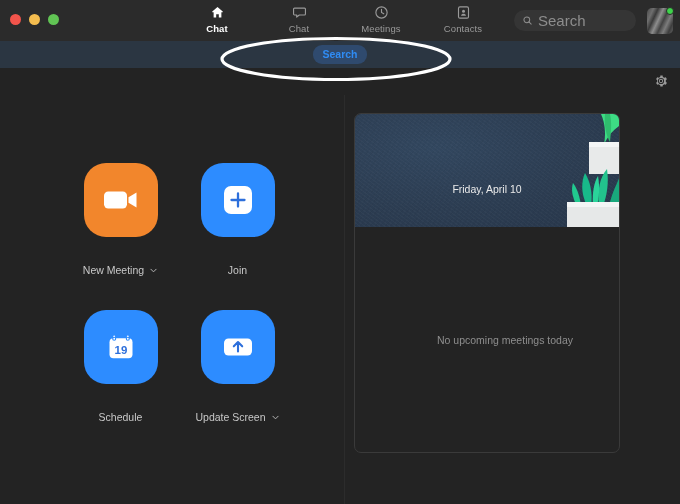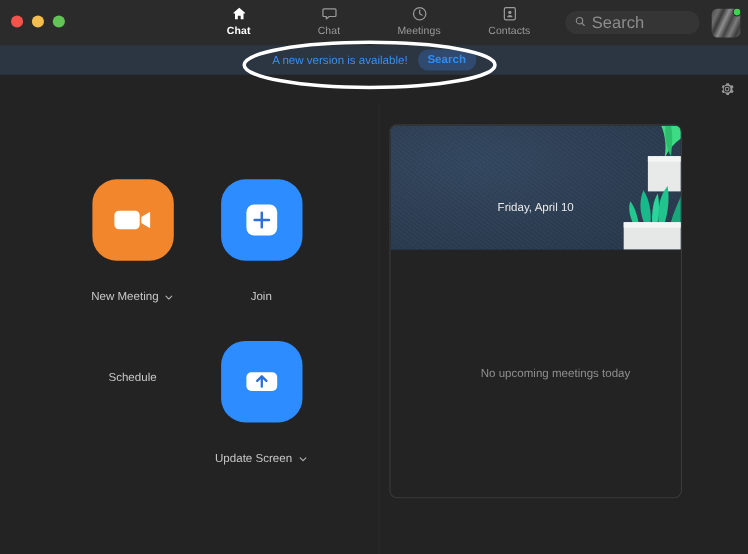--- a/index.html
+++ b/index.html
@@ -243,21 +243,20 @@
     </div>
 
     <div class="avatar-wrap">
       <div class="avatar"></div>
       <div class="status-dot"></div>
     </div>
 
   </div>
 
   <div class="banner">
-    <span class="banner-text">A new version is available!</span>
     <button class="banner-btn">Search</button>
   </div>
 
   <svg class="annotation" viewBox="0 0 236 46">
     <ellipse cx="118" cy="23" rx="114" ry="20.5"></ellipse>
   </svg>
 
   <div class="gear-btn">
     <svg width="14" height="14" viewBox="0 0 24 24">
       <path fill="#9a9a9a" d="M12 8.3A3.7 3.7 0 1 0 12 15.7 3.7 3.7 0 0 0 12 8.3zm0 5.8a2.1 2.1 0 1 1 0-4.2 2.1 2.1 0 0 1 0 4.2z"></path>
@@ -292,20 +291,29 @@
           <rect x="3" y="3" width="28" height="28" rx="7" fill="#ffffff"></rect>
           <path d="M17 10.5v13M10.5 17h13" stroke="#2d6fdb" stroke-width="2.3" stroke-linecap="round"></path>
         </svg>
       </div>
       <div class="action-label-row">
         <span class="action-label">Join</span>
       </div>
     </div>
 
     <div class="action">
+      <div class="tile blue">
+        <svg width="34" height="34" viewBox="0 0 34 34">
+          <path d="M10.2 6.5v2.2M23.8 6.5v2.2" stroke="#ffffff" stroke-width="1.8" stroke-linecap="round"></path>
+          <rect x="5.5" y="8.2" width="23" height="20" rx="4" fill="#ffffff"></rect>
+          <circle cx="10.2" cy="8.8" r="1.5" fill="none" stroke="#2d8cff" stroke-width="1.1"></circle>
+          <circle cx="23.8" cy="8.8" r="1.5" fill="none" stroke="#2d8cff" stroke-width="1.1"></circle>
+          <text x="17" y="23.6" text-anchor="middle" font-family="Liberation Sans, sans-serif" font-size="11.5" font-weight="bold" fill="#2d6fdb">19</text>
+        </svg>
+      </div>
       <div class="action-label-row">
         <span class="action-label">Schedule</span>
       </div>
     </div>
 
     <div class="action">
       <div class="tile blue">
         <svg width="36" height="26" viewBox="0 0 36 26">
           <rect x="4" y="4.5" width="28" height="17" rx="4.5" fill="#ffffff"></rect>
           <path d="M18 17.5v-9M13.8 12.3 18 8.1l4.2 4.2" fill="none" stroke="#2d6fdb" stroke-width="2.1" stroke-linecap="round" stroke-linejoin="round"></path>

